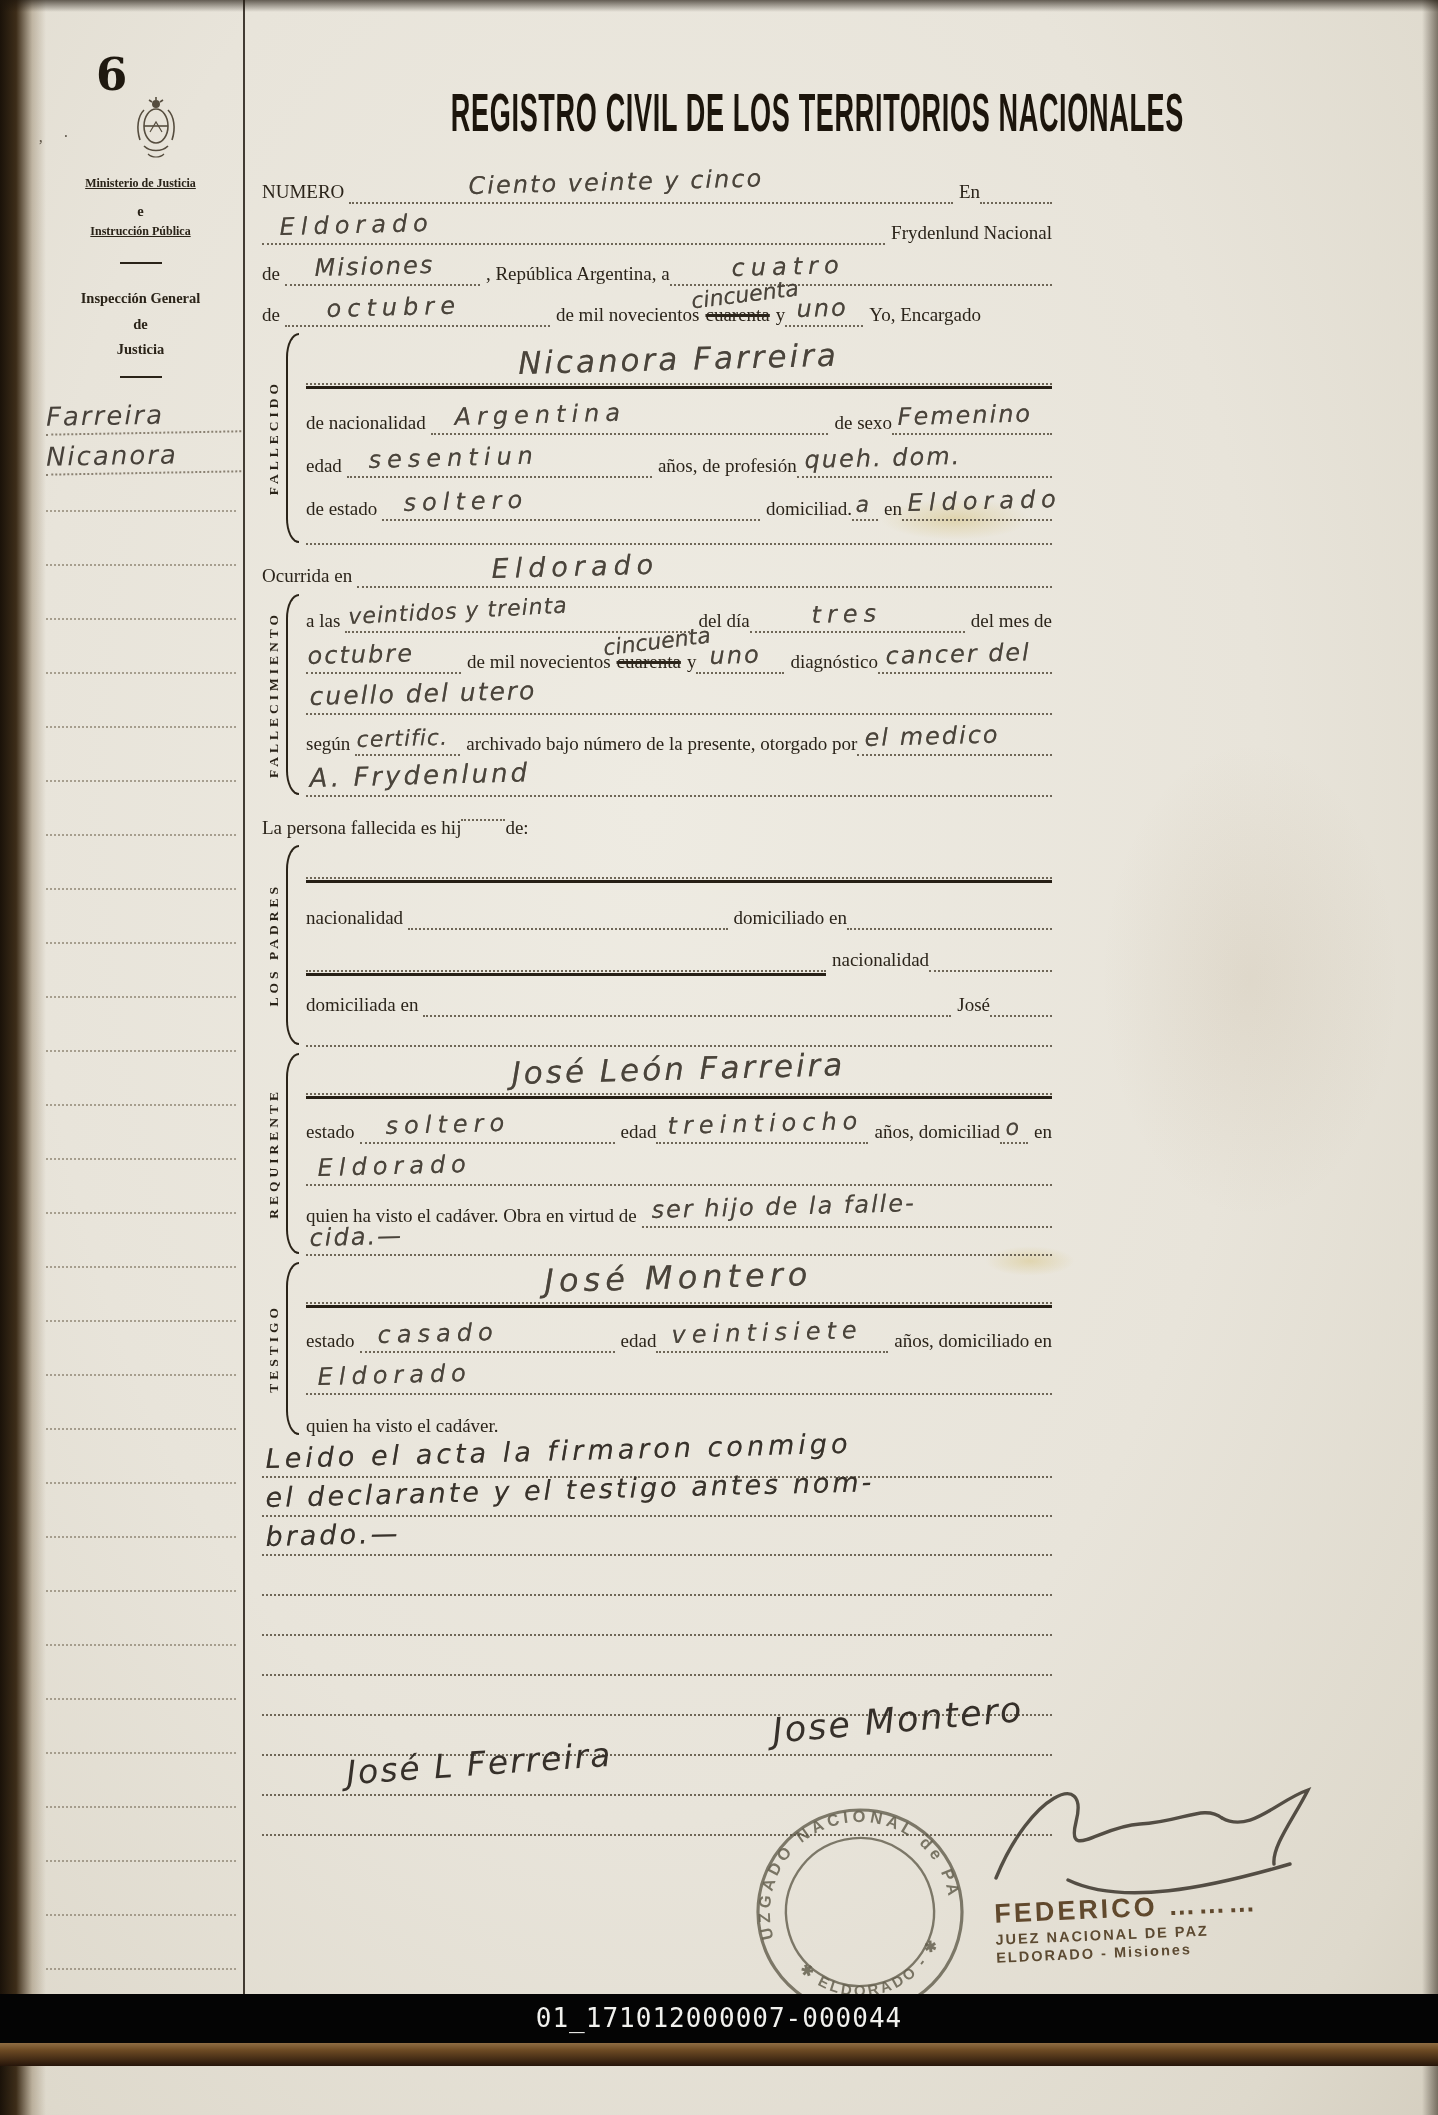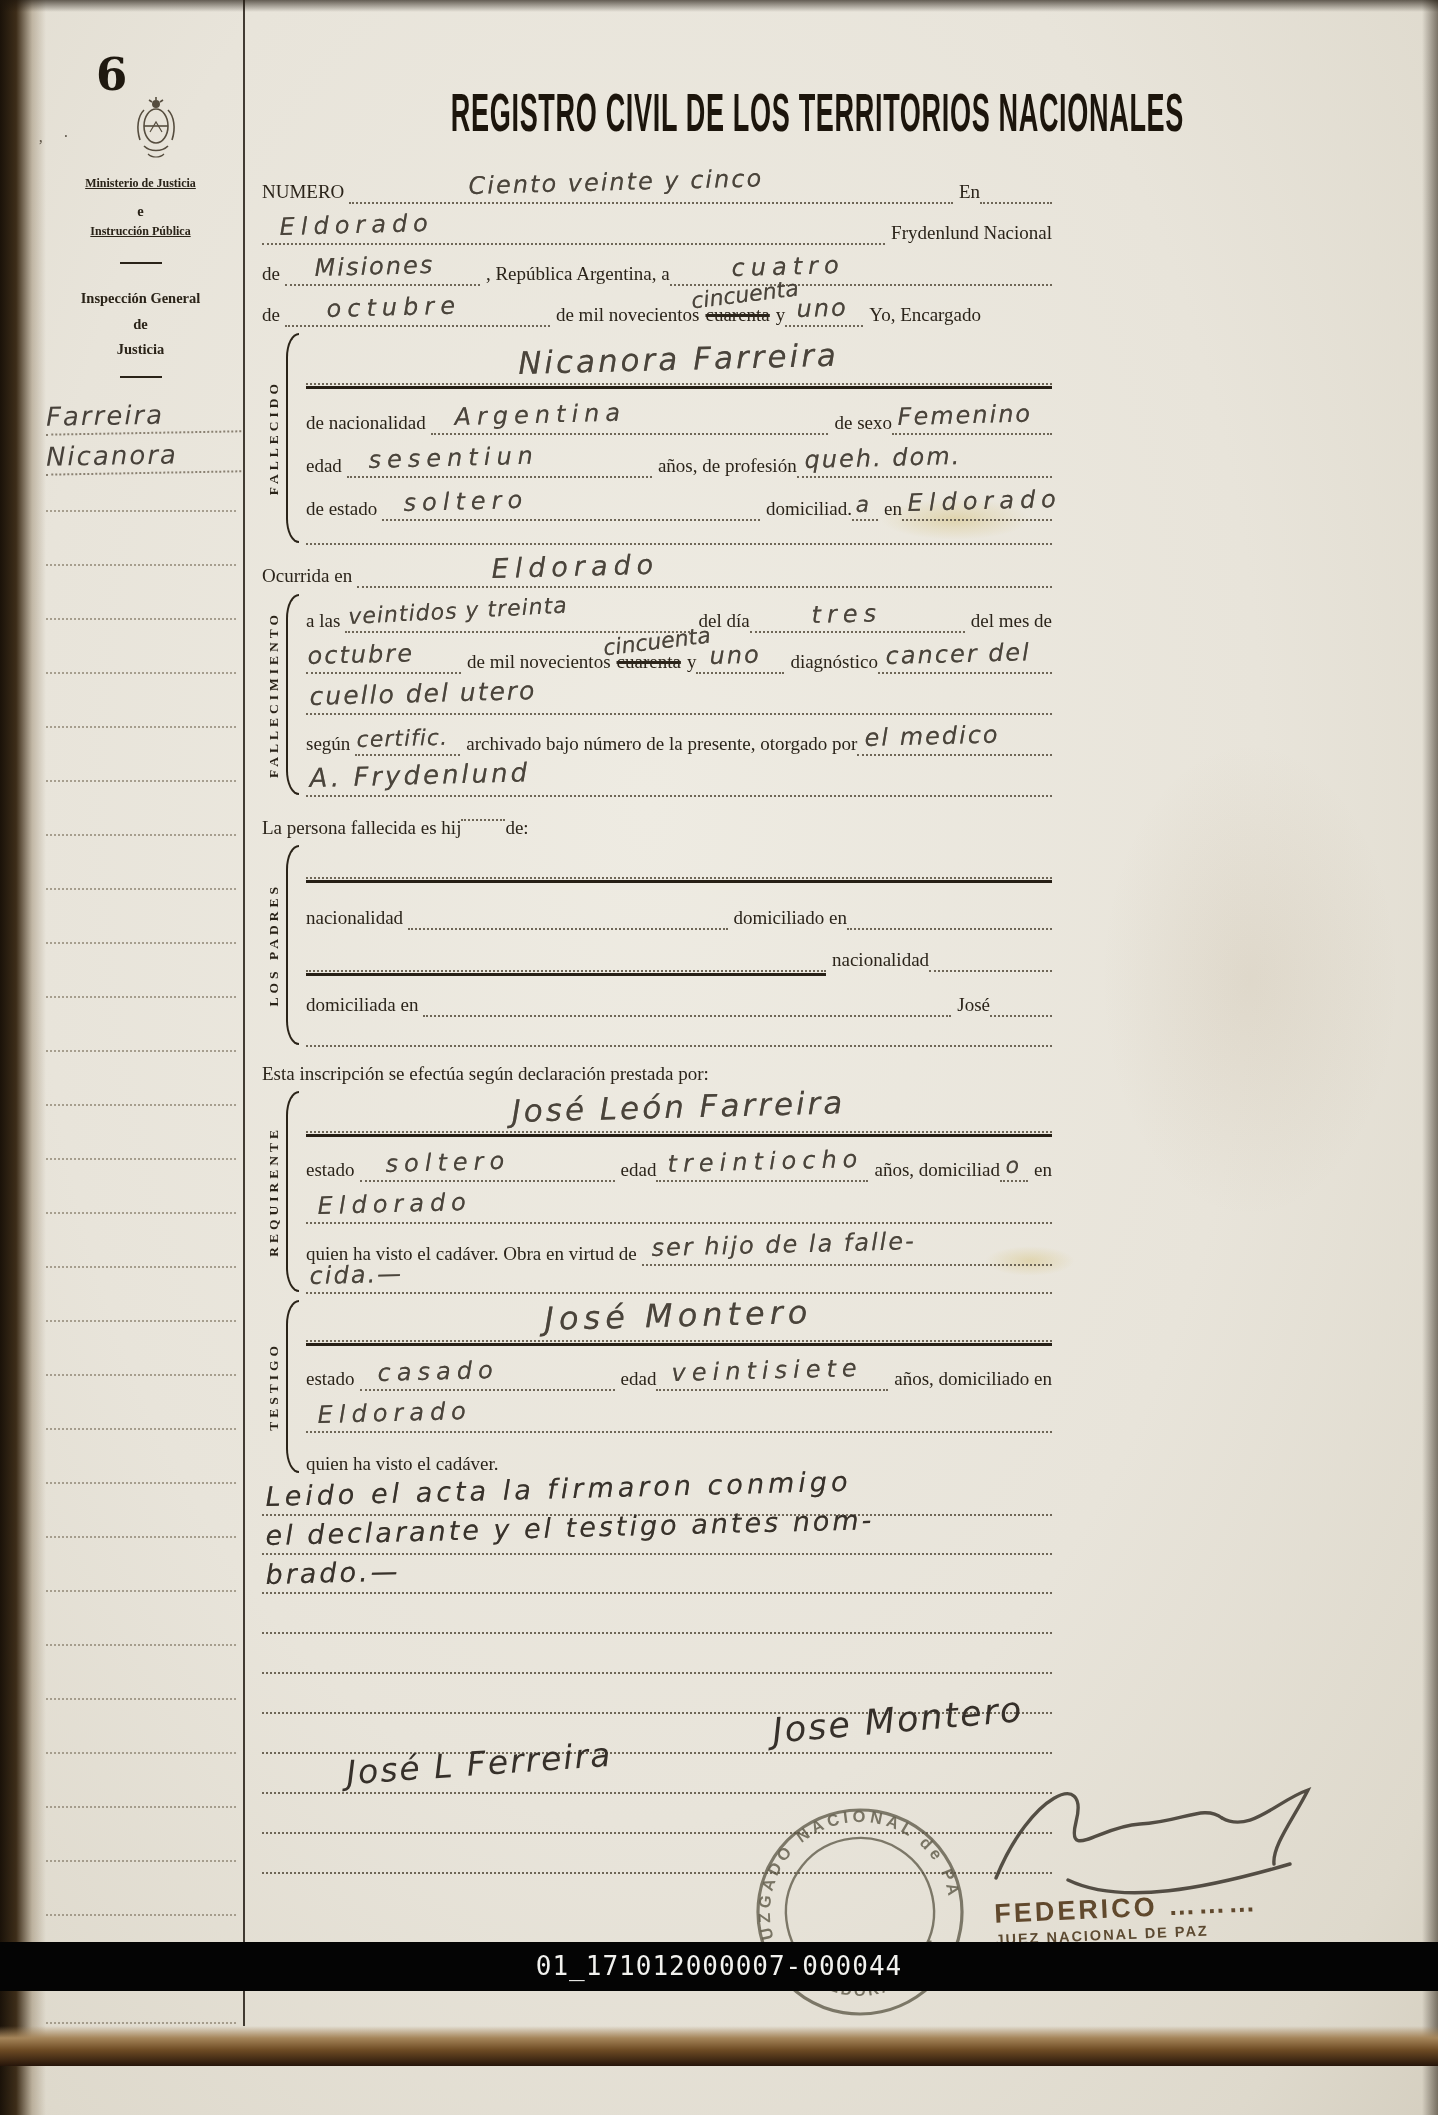--- a/index.html
+++ b/index.html
@@ -9,21 +9,21 @@
         font-family:"Liberation Serif", serif;color:#2b241a;}
   
   .edge-left{position:absolute;left:0;top:0;width:46px;height:100%;
         background:linear-gradient(90deg,#1a1209 0%,#3d2d19 35%,rgba(122,100,68,.35) 70%,rgba(122,100,68,0) 100%);z-index:6;}
   .edge-right{position:absolute;right:0;top:0;width:16px;height:100%;
         background:linear-gradient(270deg,rgba(40,30,18,.55),rgba(40,30,18,0));z-index:6;}
   .edge-top{position:absolute;left:0;top:0;width:100%;height:12px;
         background:linear-gradient(180deg,rgba(28,20,11,.65),rgba(28,20,11,0));z-index:6;}
   .edge-bottom{position:absolute;left:0;top:2026px;width:100%;height:40px;
         background:linear-gradient(180deg,rgba(150,120,80,0) 0%,#a5855a 30%,#6e4b24 60%,#26150a 100%);z-index:6;}
-  .code-bar{position:absolute;left:0;top:1942px;width:100%;height:49px;background:#040404;z-index:7;
+  .code-bar{position:absolute;left:0;top:1994px;width:100%;height:49px;background:#040404;z-index:7;
         text-align:center;line-height:49px;font-family:"DejaVu Sans Mono",monospace;
         font-size:26px;letter-spacing:1px;color:#f1f1ee;}
   
   .stain{position:absolute;border-radius:50%;z-index:1;pointer-events:none;}
   .stain.s1{left:880px;top:498px;width:150px;height:42px;background:radial-gradient(ellipse,rgba(198,168,62,.30),rgba(198,168,62,0) 70%);}
   .stain.s2{left:1100px;top:740px;width:300px;height:480px;background:radial-gradient(ellipse,rgba(140,110,66,.10),rgba(140,110,66,0) 70%);}
   .stain.s3{left:985px;top:1246px;width:90px;height:30px;background:radial-gradient(ellipse,rgba(200,170,60,.28),rgba(200,170,60,0) 70%);}
   
   .vrule{position:absolute;left:243px;top:0;width:2px;height:2026px;background:#241d15;opacity:.85;z-index:3;}
   .margin-col{position:absolute;left:38px;top:0;width:205px;height:2026px;z-index:3;}
@@ -351,21 +351,20 @@
           <span class="fill"></span>
           <span class="lbl after">José</span>
           <span class="fill fx" style="width:62px"></span>
         </div>
         <div class="row blank" style="height:30px">
             <span class="fill"></span>
           </div>
       </div>
     </div>
 
-    <div class="textline" style="height:36px">Esta inscripción se efectúa según declaración prestada por:</div>
 
     <div class="sec">
       <div class="sec-label">
           <span>REQUIRENTE</span>
         </div>
       <div class="sec-bracket"></div>
       <div class="sec-rows">
         <div class="row" style="height:44px">
           <span class="fill">
             <span class="hw hw-lg center">José León Farreira</span>

